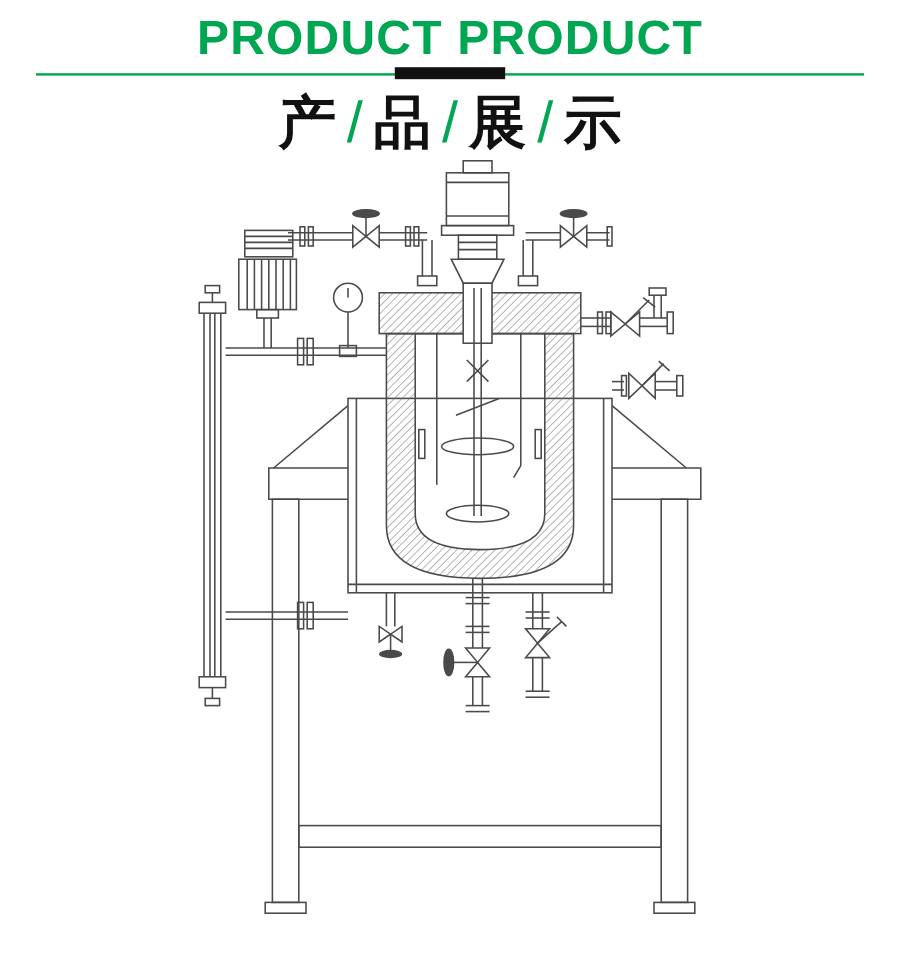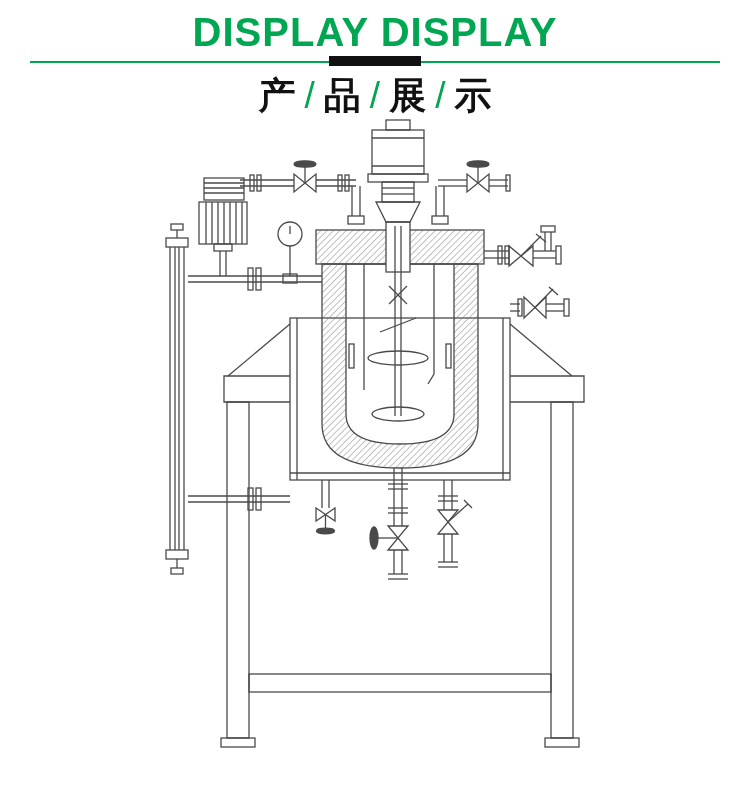--- a/index.html
+++ b/index.html
@@ -39,41 +39,41 @@
   .divider-bar {
     position: absolute;
     left: 50%; top: 0;
     transform: translateX(-50%);
     width: 92px; height: 10px;
     background: #111;
   }
   .subtitle {
     margin-top: 6px;
     text-align: center;
-    font-size: 37px;
+    font-size: 48px;
     line-height: 1.2;
     font-weight: 700;
     color: var(--ink);
   }
   .subtitle .slash {
     color: var(--accent);
     font-weight: 400;
     margin: 0 9px;
   }
   .drawing-wrap { text-align: center; }
   svg.reactor {
     display: block;
     margin: 0 auto;
     color: var(--line);
   }
 </style>
 </head>
 <body>
 
-<h1 class="header">DISPLAY DISPLAY</h1>
+<h1 class="header">PRODUCT PRODUCT</h1>
 
 <div class="divider">
   <span class="divider-line"></span>
   <span class="divider-bar"></span>
 </div>
 
 <div class="subtitle">
   <span class="cn">产</span><span class="slash">/</span><span class="cn">品</span><span class="slash">/</span><span class="cn">展</span><span class="slash">/</span><span class="cn">示</span>
 </div>
 

